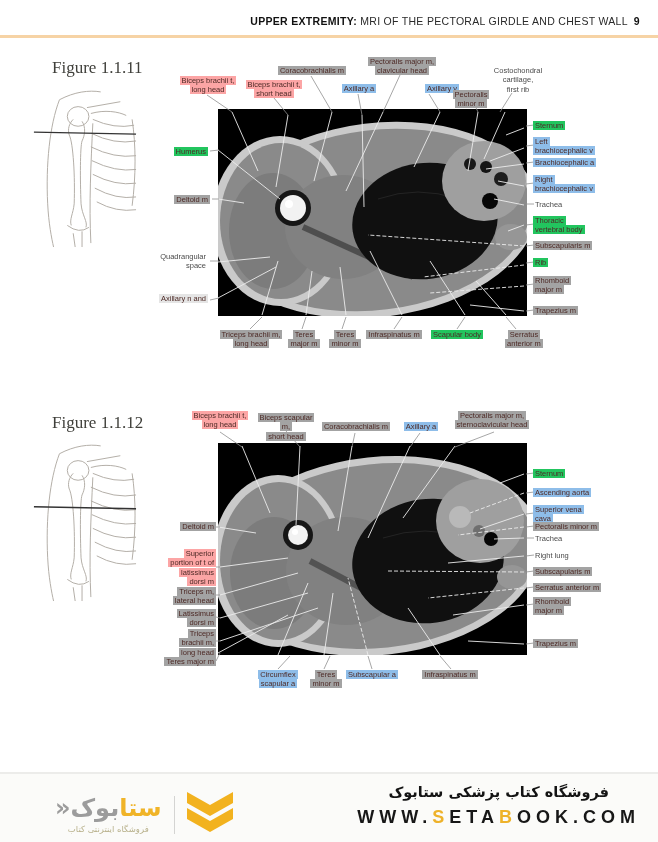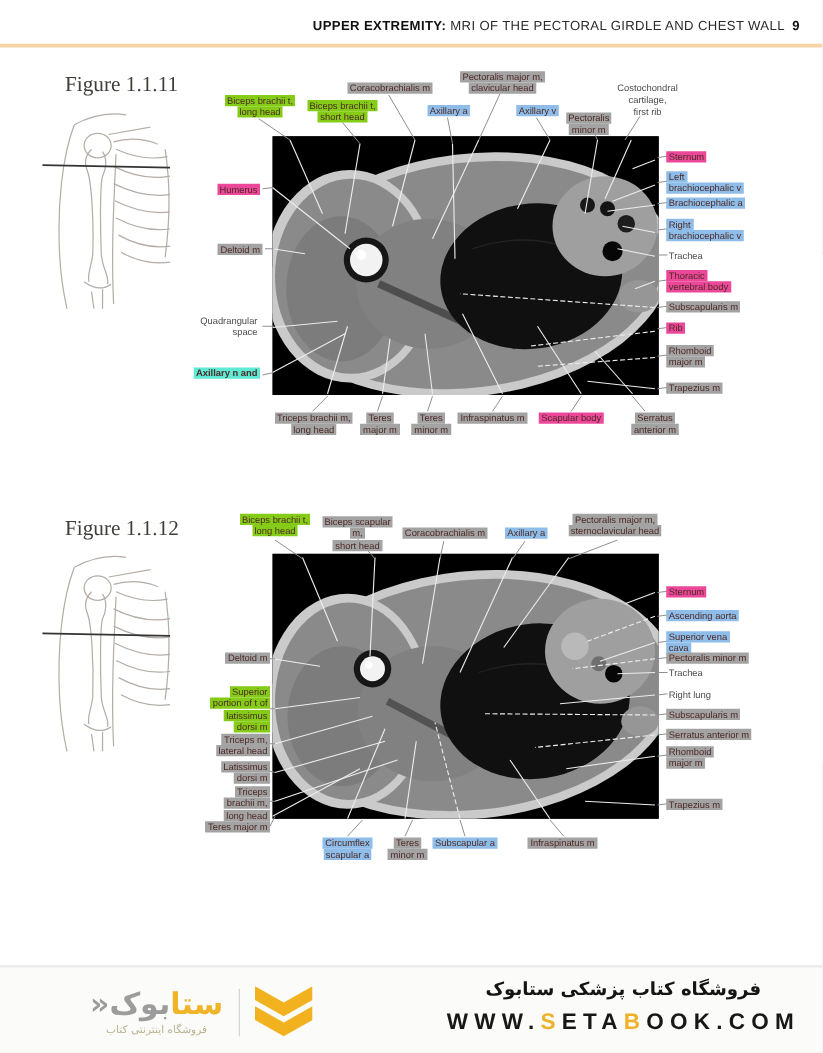--- a/index.html
+++ b/index.html
@@ -17,30 +17,30 @@
   .mri svg{display:block;}
   
   .skel{position:absolute;z-index:1;}
   
   #lines{position:absolute;left:0;top:0;z-index:3;pointer-events:none;}
   
   .lbl{position:absolute;font-size:7.5px;line-height:1.25;color:#4d2a26;text-align:center;
        white-space:pre-line;z-index:5;}
   .lbl>span{padding:0 2px;-webkit-box-decoration-break:clone;box-decoration-break:clone;}
   .ta-l{text-align:left;}.ta-r{text-align:right;}
-  .bg-orange>span, .s-orange{background:#84cc16;}
+  .bg-orange>span, .s-orange{background:#fca5a5;}
   .bg-pink>span,   .s-pink{background:#a3a3a3;}
   .bg-blue>span,   .s-blue{background:#8ebde9;}
-  .bg-yellow>span, .s-yellow{background:#ec4899;}
-  .s-salmon{background:#5eead4;font-weight:bold;}
+  .bg-yellow>span, .s-yellow{background:#22c55e;}
+  .s-salmon{background:#e5e5e5;}
   .plain{color:#4b4b4b;}
   .s-salmon,.s-blue{padding:0 2px;-webkit-box-decoration-break:clone;box-decoration-break:clone;}
   
   .footer{position:absolute;left:0;top:772px;width:658px;height:70px;background:#fbfbf9;border-top:2px solid #ececea;}
-  .logo{position:absolute;left:55px;top:12px;height:48px;display:flex;align-items:center;gap:12px;margin-left:17px;}
+  .logo{position:absolute;left:55px;top:12px;height:48px;display:flex;align-items:flex-end;gap:12px;}
   .wordmark{display:flex;flex-direction:column;align-items:center;direction:rtl;font-family:"DejaVu Sans",sans-serif;}
   .wm-main{font-size:24px;font-weight:bold;line-height:1;}
   .wm-main .y{color:#f0b428;}
   .wm-main .g{color:#9c9c9c;}
   .wm-sub{font-size:8.5px;color:#b9b28d;margin-top:4px;letter-spacing:1px;}
   .logo-div{width:1px;height:38px;background:#d4d4d2;}
   .ftext{position:absolute;right:18px;top:10px;text-align:center;}
   .fa-name{font-family:"DejaVu Sans",sans-serif;font-size:14.5px;font-weight:bold;color:#141414;direction:rtl;}
   .url{margin-top:7px;font-size:18px;font-weight:bold;letter-spacing:5px;color:#171717;white-space:nowrap;}
   .url .gold{color:#eeb22a;}
@@ -269,21 +269,21 @@
   </svg>
 
   <div class="lbl bg-orange" style="left:176px;top:76px;width:64px"><span>Biceps brachii t,
 long head</span></div>
   <div class="lbl bg-orange" style="left:242px;top:80px;width:64px"><span>Biceps brachii t,
 short head</span></div>
   <div class="lbl bg-pink" style="left:274px;top:66px;width:76px"><span>Coracobrachialis m</span></div>
   <div class="lbl bg-blue" style="left:337px;top:84px;width:44px"><span>Axillary a</span></div>
   <div class="lbl bg-pink" style="left:362px;top:57px;width:80px"><span>Pectoralis major m,
 clavicular head</span></div>
-  <div class="lbl bg-blue" style="left:408px;top:84px;width:44px"><span>Axillary v</span></div>
+  <div class="lbl bg-blue" style="left:420px;top:84px;width:44px"><span>Axillary v</span></div>
   <div class="lbl bg-pink" style="left:449px;top:90px;width:44px"><span>Pectoralis
 minor m</span></div>
   <div class="lbl plain" style="left:488px;top:66px;width:60px"><span>Costochondral
 cartilage,
 first rib</span></div>
 
   <div class="lbl ta-r bg-yellow" style="left:140px;top:147px;width:68px"><span>Humerus</span></div>
   <div class="lbl ta-r bg-pink" style="left:140px;top:195px;width:70px"><span>Deltoid m</span></div>
   <div class="lbl ta-r plain" style="left:130px;top:252px;width:78px"><span>Quadrangular
 space</span></div>

